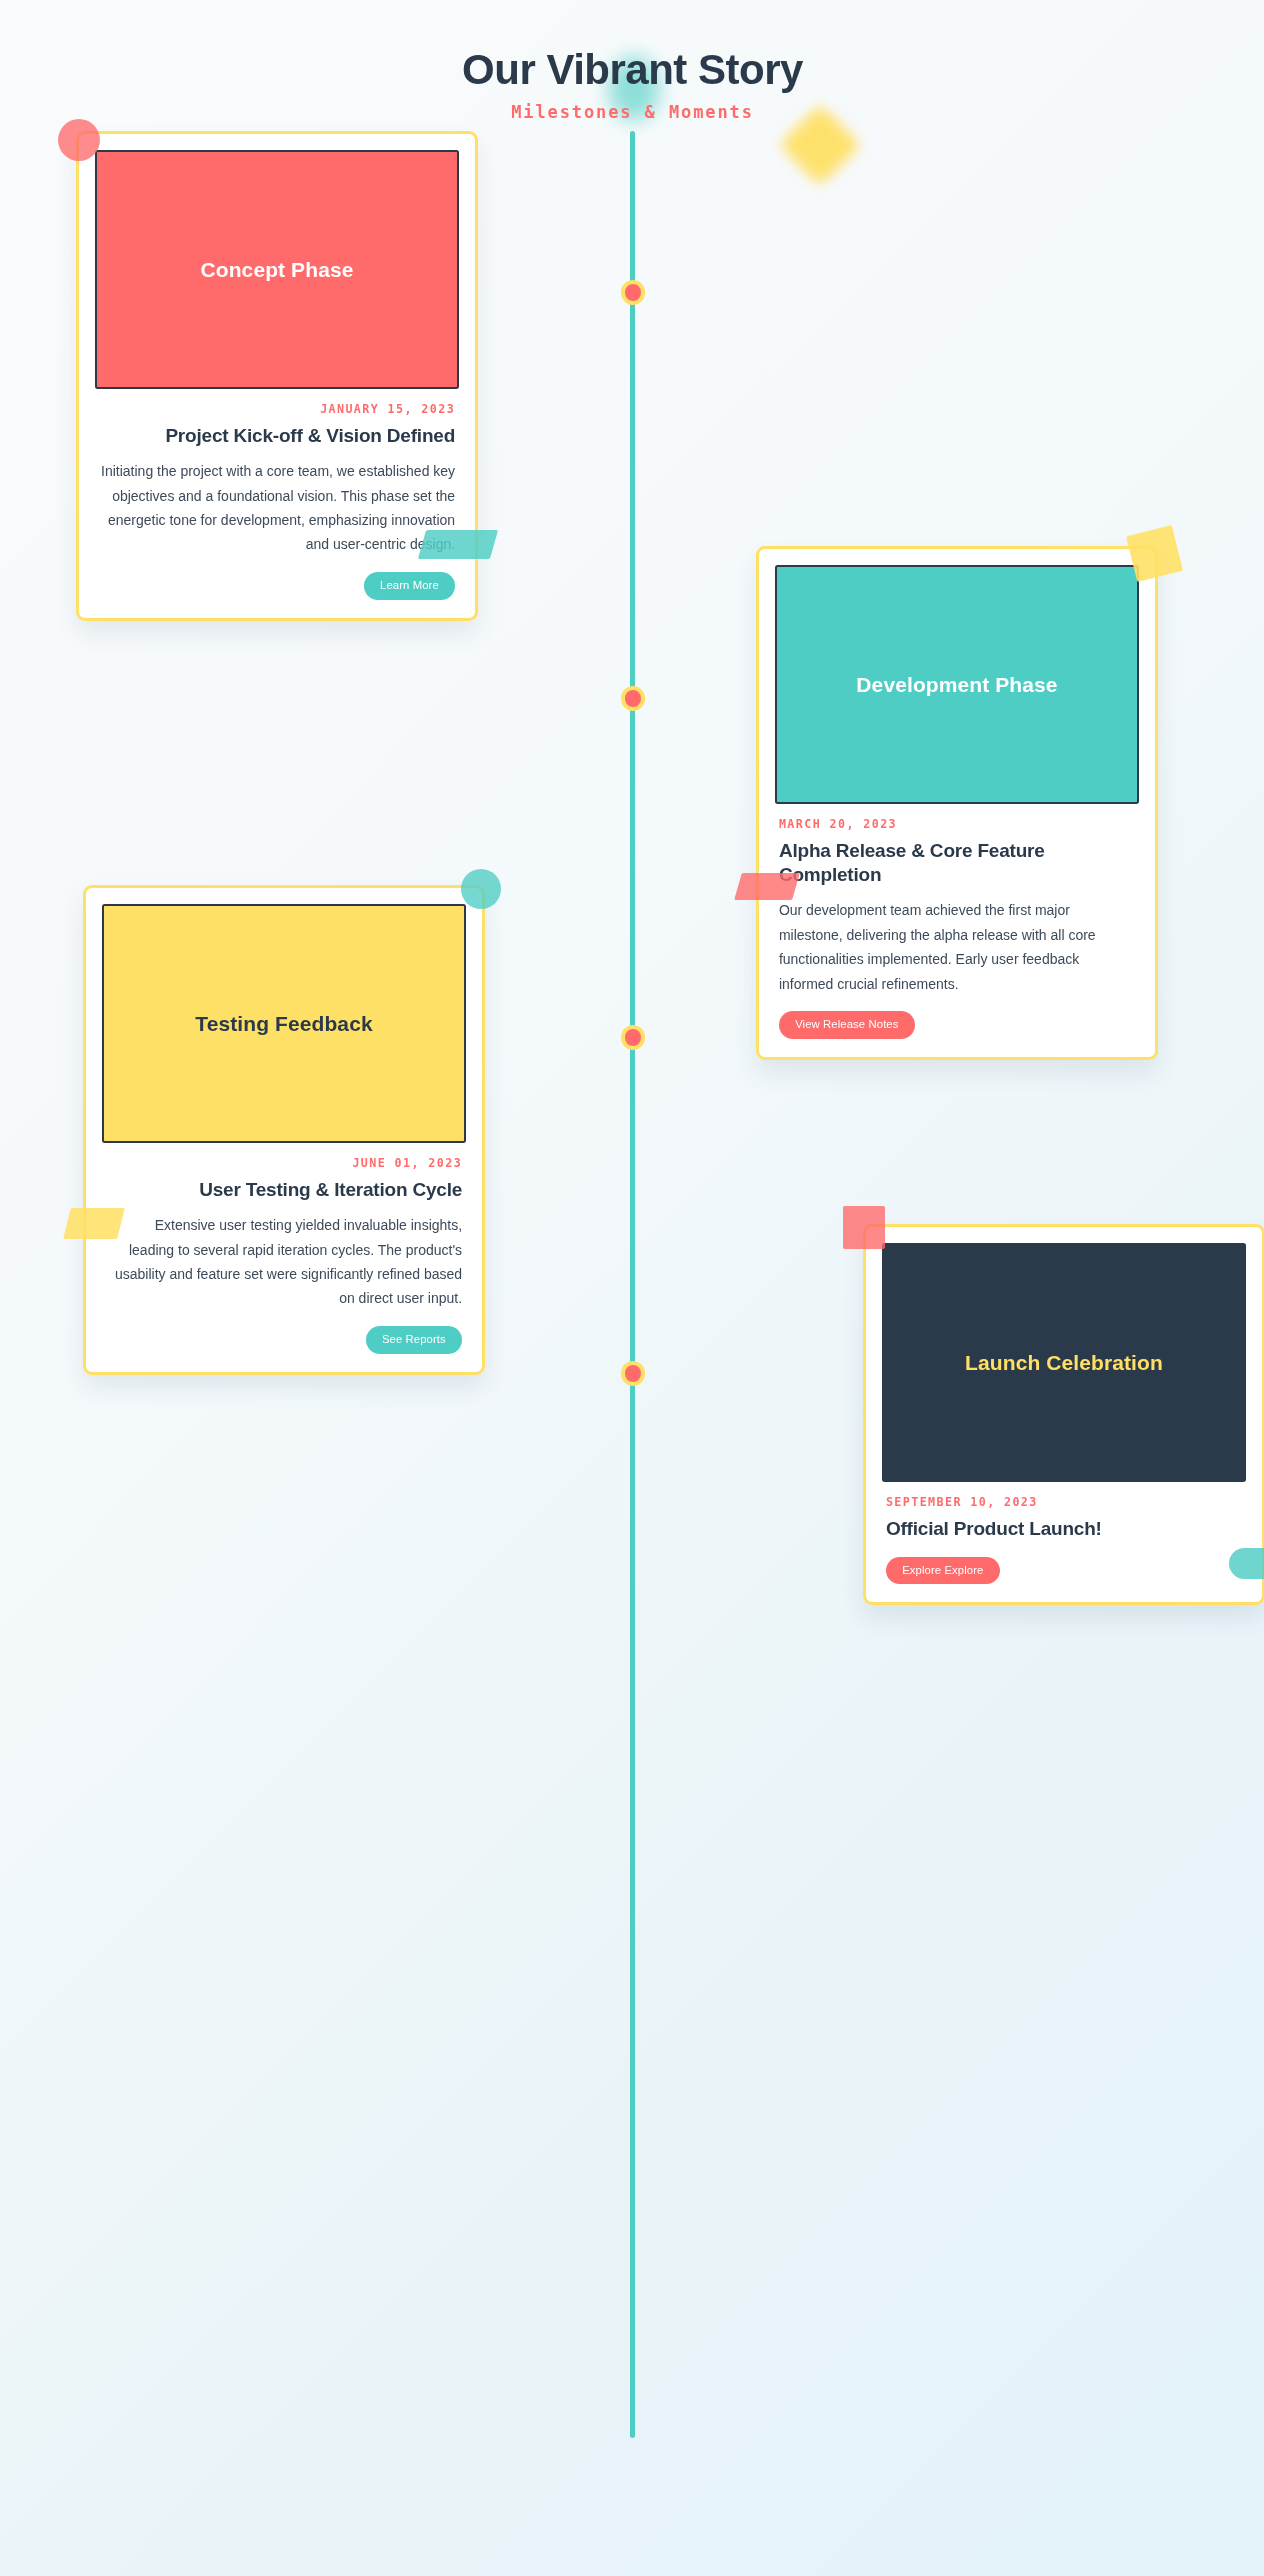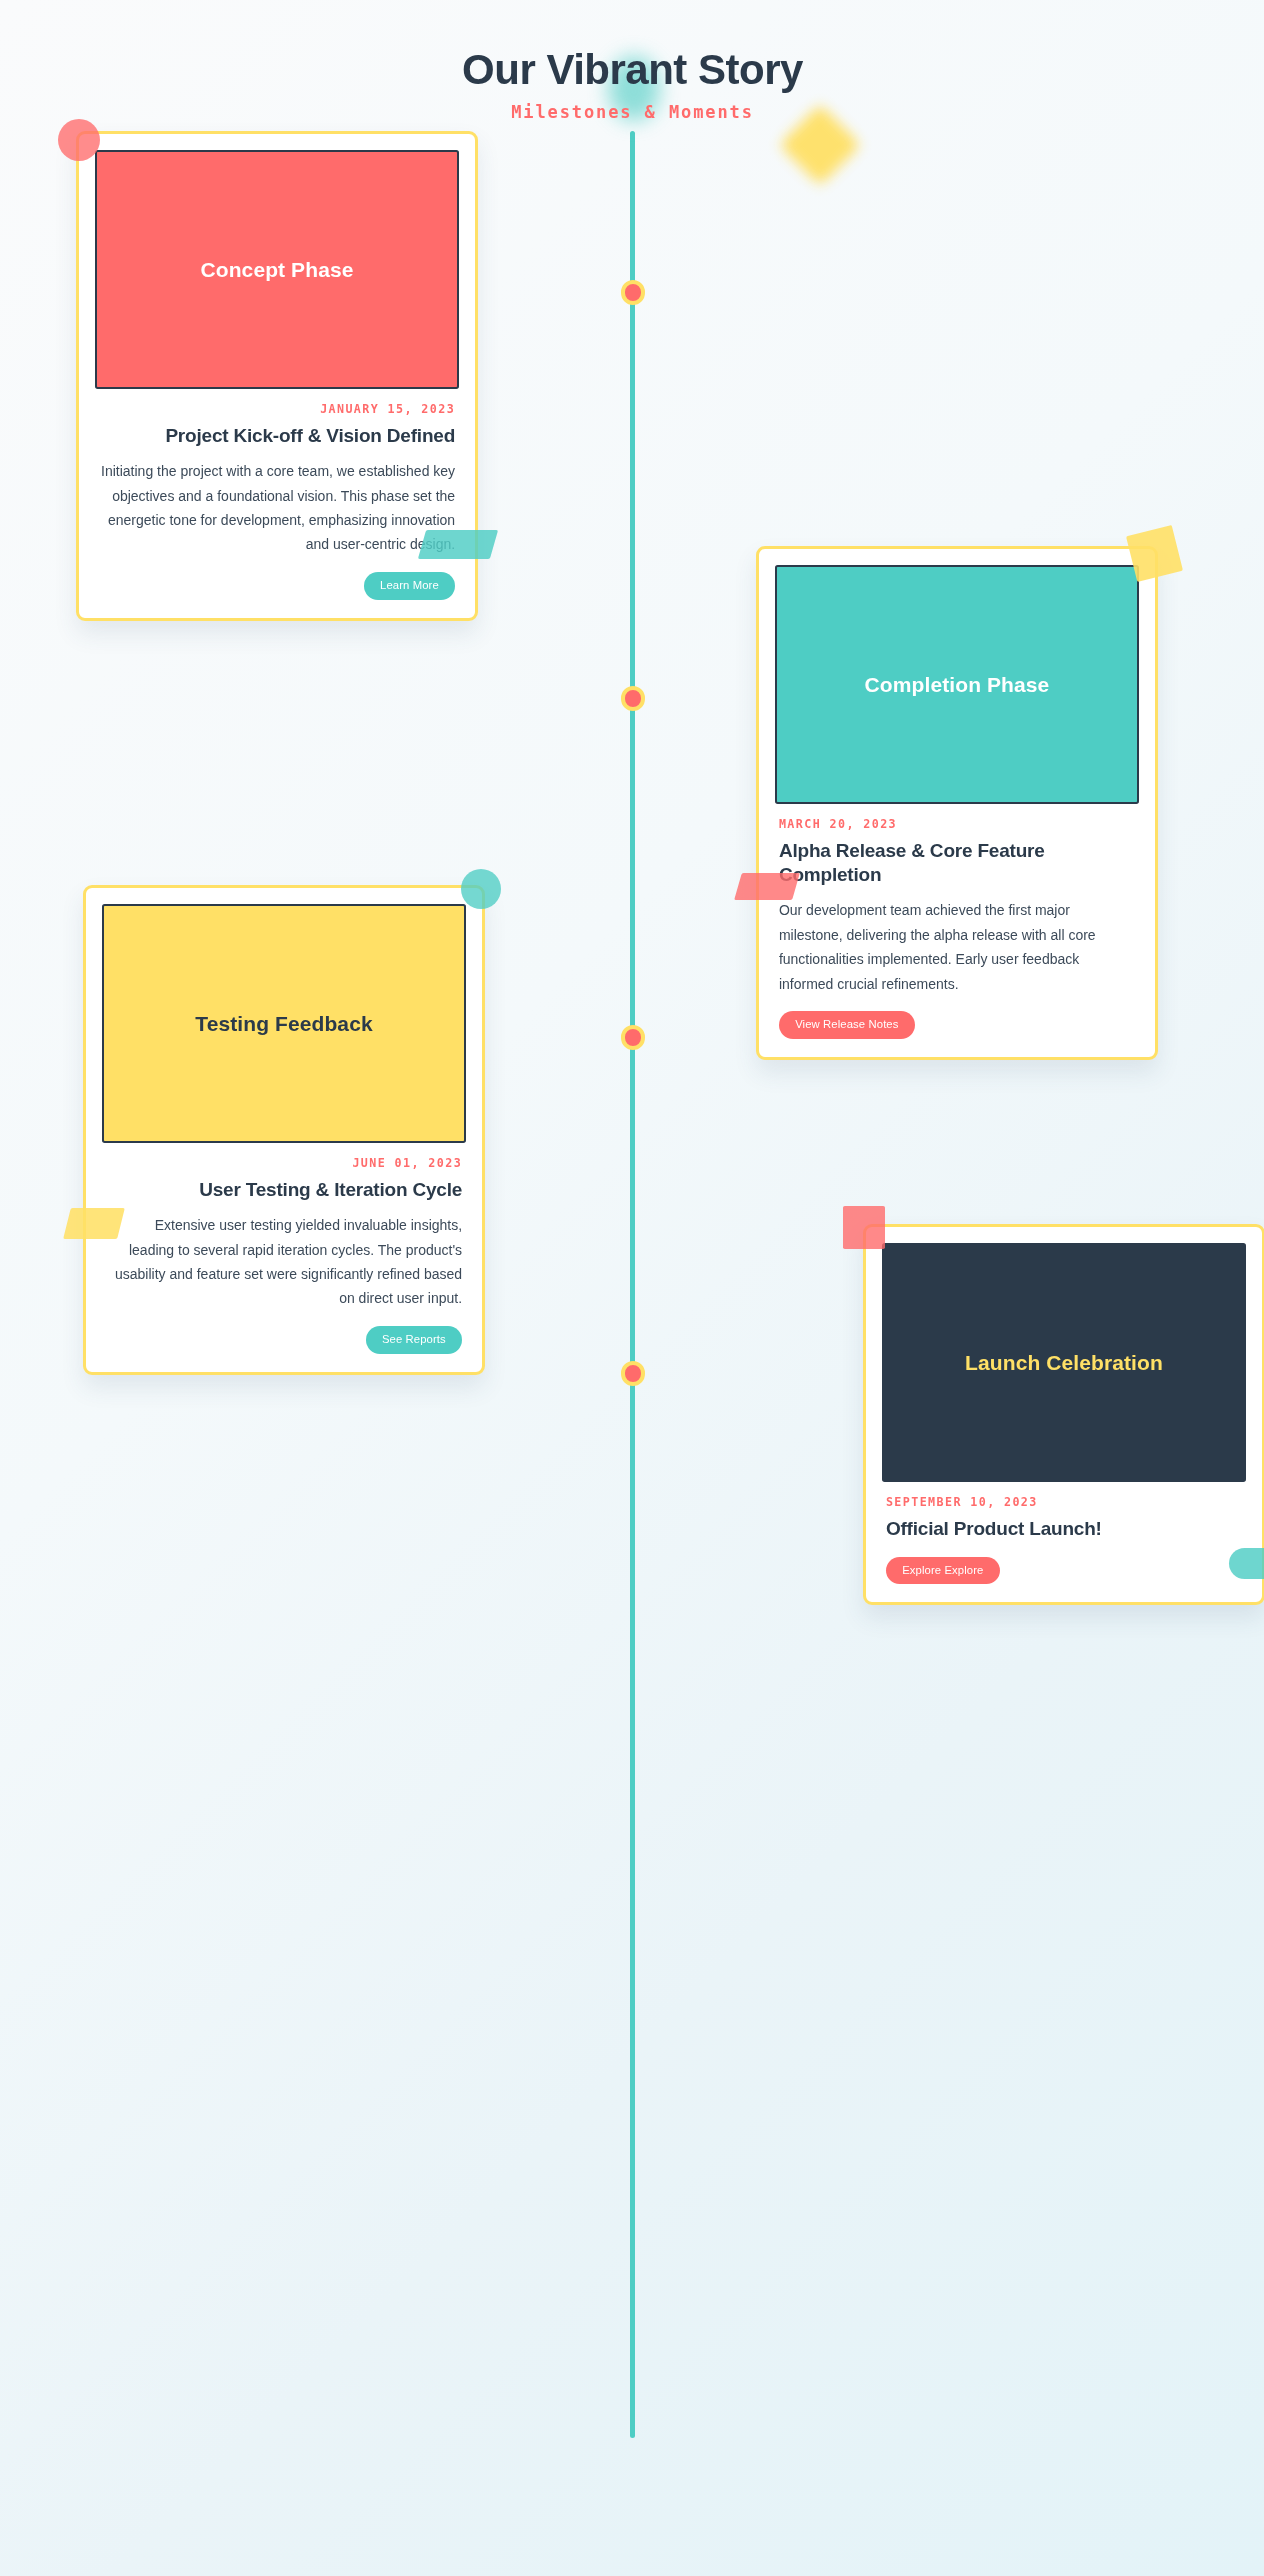--- a/index.html
+++ b/index.html
@@ -244,21 +244,21 @@
         <div class="decor decor-circle c1-circle"></div>
         <div class="decor decor-para c1-para"></div>
       </div>
     </div>
 
     <div class="tl-row right" style="padding-right:107px; height:339px;">
       <div class="tl-dot" style="top:140px;"></div>
       <div class="card-wrap">
         <div class="card align-left">
           <div class="card-media" style="background:#4ecdc4;color:#ffffff;">
-            <span>Completion Phase</span>
+            <span>Development Phase</span>
           </div>
           <div class="card-body">
             <div class="card-date">MARCH 20, 2023</div>
             <div class="card-title">Alpha Release &amp; Core Feature Completion</div>
             <div class="card-text">Our development team achieved the first major milestone, delivering the alpha release with all core functionalities implemented. Early user feedback informed crucial refinements.</div>
             <button class="card-btn btn-coral">View Release Notes</button>
           </div>
         </div>
         <div class="decor decor-square c2-square"></div>
         <div class="decor decor-para c2-para"></div>

